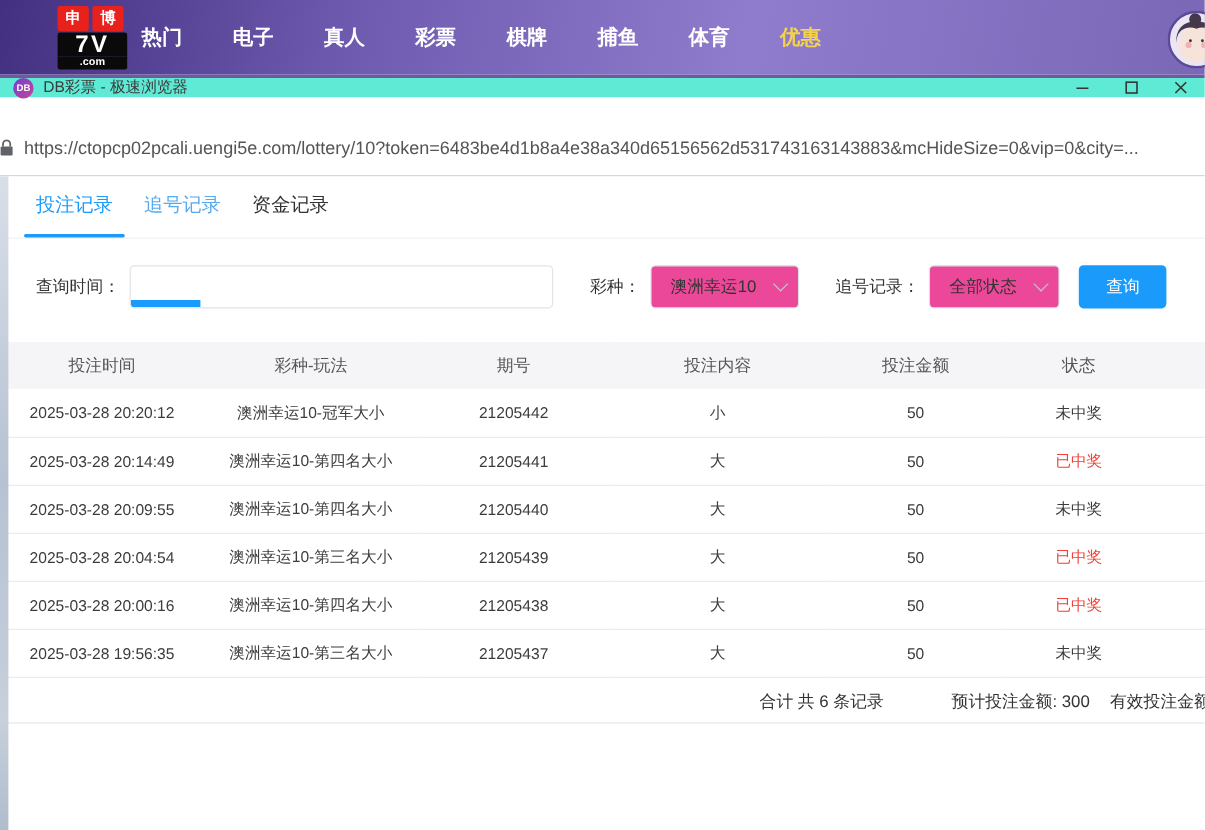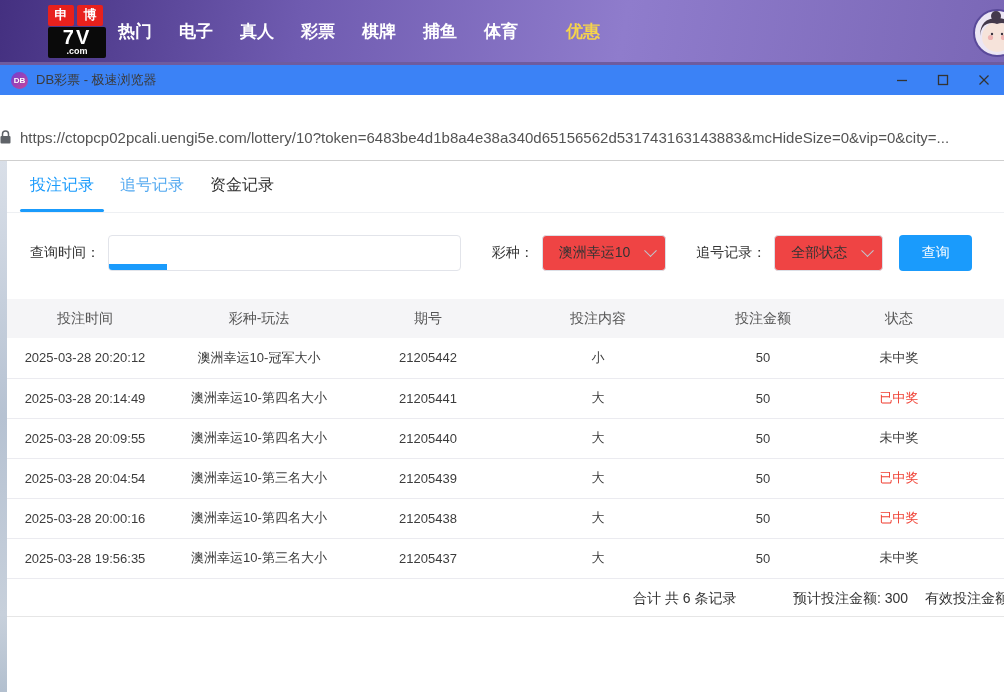--- a/index.html
+++ b/index.html
@@ -10,28 +10,28 @@
   .top-nav { height:62px; background:linear-gradient(100deg,#443080 0%,#6f5bb0 30%,#8f7ccc 62%,#7a67b6 100%);
     display:flex; align-items:center; padding-left:48px; position:relative; }
   .logo { display:flex; flex-direction:column; width:58px; flex-shrink:0; }
   .logo-top { display:flex; gap:3px; margin-bottom:1px; }
   .logo-sq { width:26px; height:21px; background:#e8211d; color:#fff; font-size:13px; font-weight:bold;
     display:flex; align-items:center; justify-content:center; border-radius:2px; }
   .logo-main { background:#0a0a0a; color:#fff; font-weight:bold; font-size:20px; letter-spacing:2px;
     text-align:center; line-height:20px; border-radius:2px 2px 0 0; }
   .logo-sub { background:#0a0a0a; color:#fff; font-size:9px; font-weight:bold; text-align:center;
     line-height:9px; padding-bottom:2px; border-radius:0 0 2px 2px; }
-  .nav-items { display:flex; gap:27px; margin-left:12px; }
+  .nav-items { display:flex; gap:42px; margin-left:12px; }
   .nav-item { color:#fff; font-size:17px; font-weight:bold; cursor:pointer; white-space:nowrap; }
-  .nav-item.highlight { color:#f5d34c;margin-left:21px; }
+  .nav-item.highlight { color:#f5d34c; }
   .avatar { position:absolute; right:-17px; top:9px; width:48px; height:48px; cursor:pointer; }
 
   
   .win-top-edge { height:3px; background:#6e5b9f; }
-  .title-bar { height:30px; background:#3b82f6; display:flex; align-items:center; padding-left:11px; }
+  .title-bar { height:16px; background:#5eead4; display:flex; align-items:center; padding-left:11px; }
   .win-icon { width:17px; height:17px; border-radius:50%; background:linear-gradient(135deg,#6f3fd0,#c8459a);
     color:#fff; font-size:8px; font-weight:bold; display:flex; align-items:center; justify-content:center; flex-shrink:0; }
   .win-title { font-size:13px; color:#3b3b3b; margin-left:8px; }
   .win-controls { margin-left:auto; display:flex; height:31px; }
   .win-btn { width:41px; height:31px; display:flex; align-items:center; justify-content:center; cursor:pointer; }
 
   .url-bar { height:47px; background:#fff; border-bottom:1px solid #cfcfcf; display:flex; align-items:center;
     padding-left:0;margin-top:19px; }
   .url-text { font-size:15px; color:#545454; margin-left:9px; white-space:nowrap; overflow:hidden; width:975px; }
 
@@ -48,21 +48,21 @@
   .tab.linked { color:#55aaf0; }
 
   .filter-row { margin-top:22px; padding-left:30px; display:flex; align-items:center; height:36px; }
   .f-label { font-size:14px; color:#333; margin-right:8px; white-space:nowrap; }
   .time-group { display:inline-flex; border:1px solid #e2e4ea; border-radius:4px; height:36px; overflow:hidden; background:#fff; }
   .time-opt { padding:0 15px; line-height:34px; font-size:14px; color:#333; position:relative; cursor:pointer; white-space:nowrap;margin-top:28px; }
   .time-opt + .time-opt::before { content:''; position:absolute; left:0; top:9px; bottom:9px; width:1px; background:#e4e6ec; }
   .time-opt.active { background:#1a9bfc; color:#fff; line-height:36px; }
   .time-opt.active + .time-opt::before { display:none; }
   .select-box { border:1px solid #dcdfe6; border-radius:4px; height:36px; display:flex; align-items:center;
-    padding:0 10px 0 16px; cursor:pointer; background:#ef4444; }
+    padding:0 10px 0 16px; cursor:pointer; background:#ec4899; }
   .select-box .val { font-size:14px; color:#333; white-space:nowrap; }
   .chev { width:9px; height:9px; border-right:1.5px solid #c0c4cc; border-bottom:1.5px solid #c0c4cc;
     transform:rotate(45deg) translate(-2px,-2px); margin-left:16px; flex-shrink:0; }
   .lottery-label { margin-left:31px; }
   .status-label { margin-left:30px; }
   .query-btn { margin-left:16px; width:73px; height:36px; background:#1a9bfc; color:#fff; font-size:14px;
     border:none; border-radius:4px; cursor:pointer; font-family:Liberation Sans, sans-serif; }
 
   table.bet-table { width:100%; border-collapse:collapse; margin-top:28px; table-layout:fixed; }
   .bet-table thead tr { background:#f5f5f7; }

